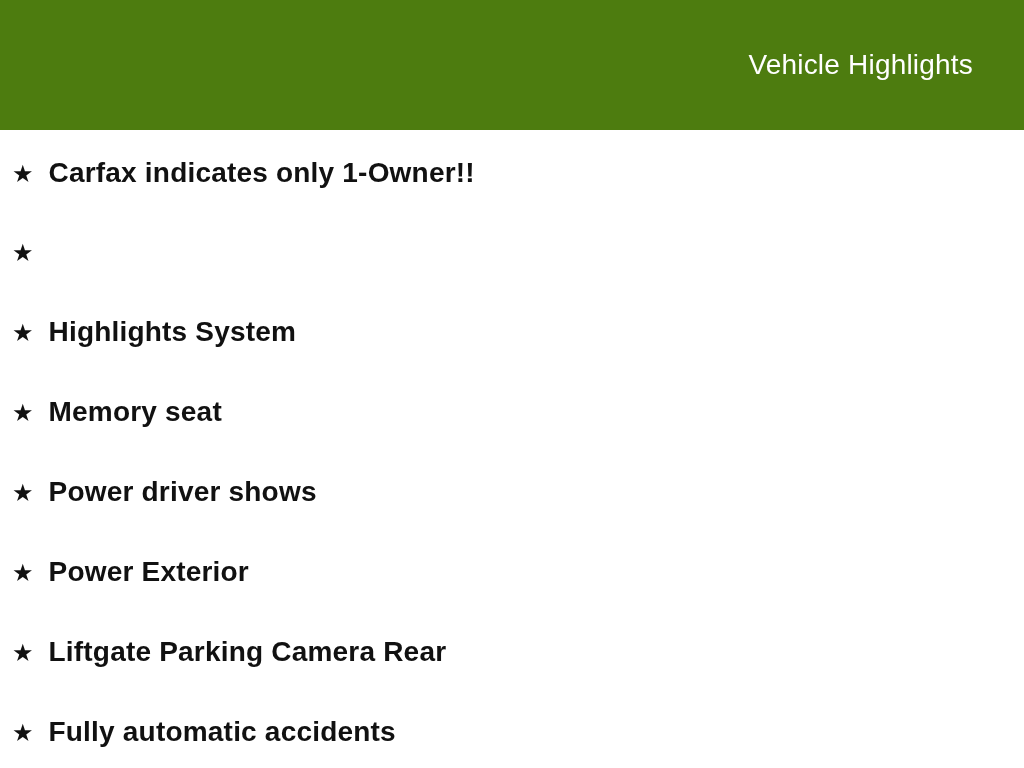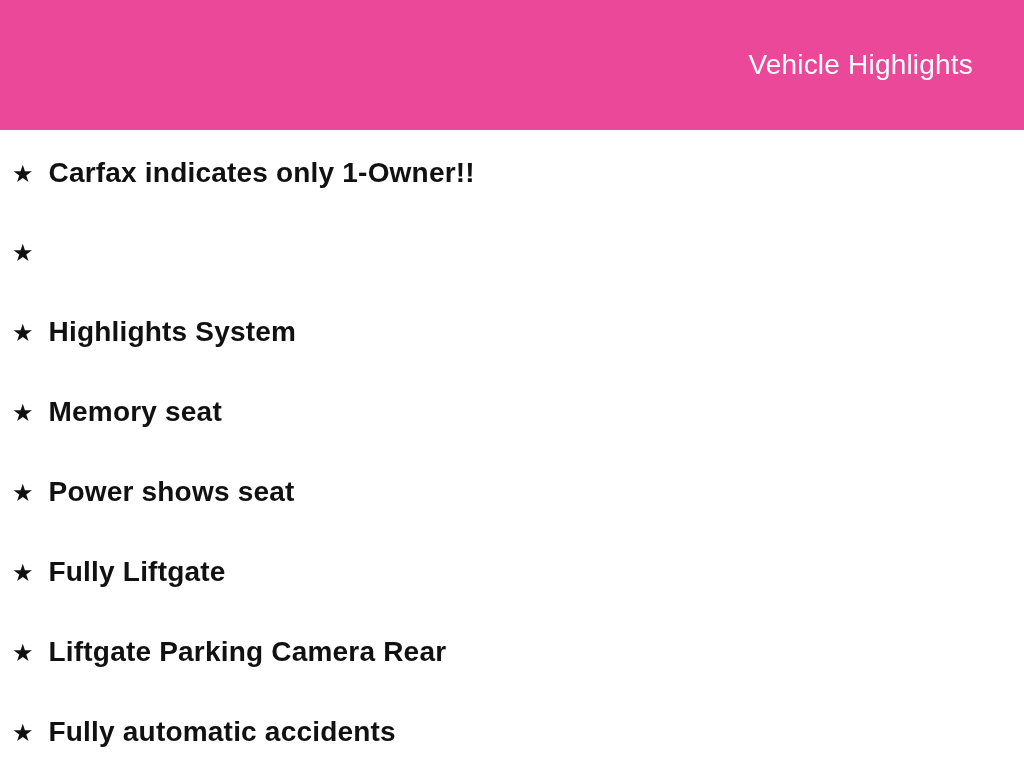--- a/index.html
+++ b/index.html
@@ -6,21 +6,21 @@
   html, body {
     width: 1024px;
     height: 768px;
     background: #ffffff;
     font-family: "Liberation Sans", "DejaVu Sans", sans-serif;
     overflow: hidden;
   }
   .header-bar {
     width: 100%;
     height: 130px;
-    background: #ec4899;
+    background: #4d7c0f;
     display: flex;
     align-items: center;
     justify-content: flex-end;
     padding-right: 51px;
   }
   .page-title {
     color: #ffffff;
     font-size: 28px;
     font-weight: 400;
     letter-spacing: 0.2px;
@@ -72,25 +72,25 @@
     <li class="highlight-item">
       <span class="star-icon">★</span>
       <span class="item-label">Highlights System</span>
     </li>
     <li class="highlight-item">
       <span class="star-icon">★</span>
       <span class="item-label">Memory seat</span>
     </li>
     <li class="highlight-item">
       <span class="star-icon">★</span>
-      <span class="item-label">Power shows seat</span>
+      <span class="item-label">Power driver shows</span>
     </li>
     <li class="highlight-item">
       <span class="star-icon">★</span>
-      <span class="item-label">Fully Liftgate</span>
+      <span class="item-label">Power Exterior</span>
     </li>
     <li class="highlight-item">
       <span class="star-icon">★</span>
       <span class="item-label">Liftgate Parking Camera Rear</span>
     </li>
     <li class="highlight-item">
       <span class="star-icon">★</span>
       <span class="item-label">Fully automatic accidents</span>
     </li>
   </ul>

